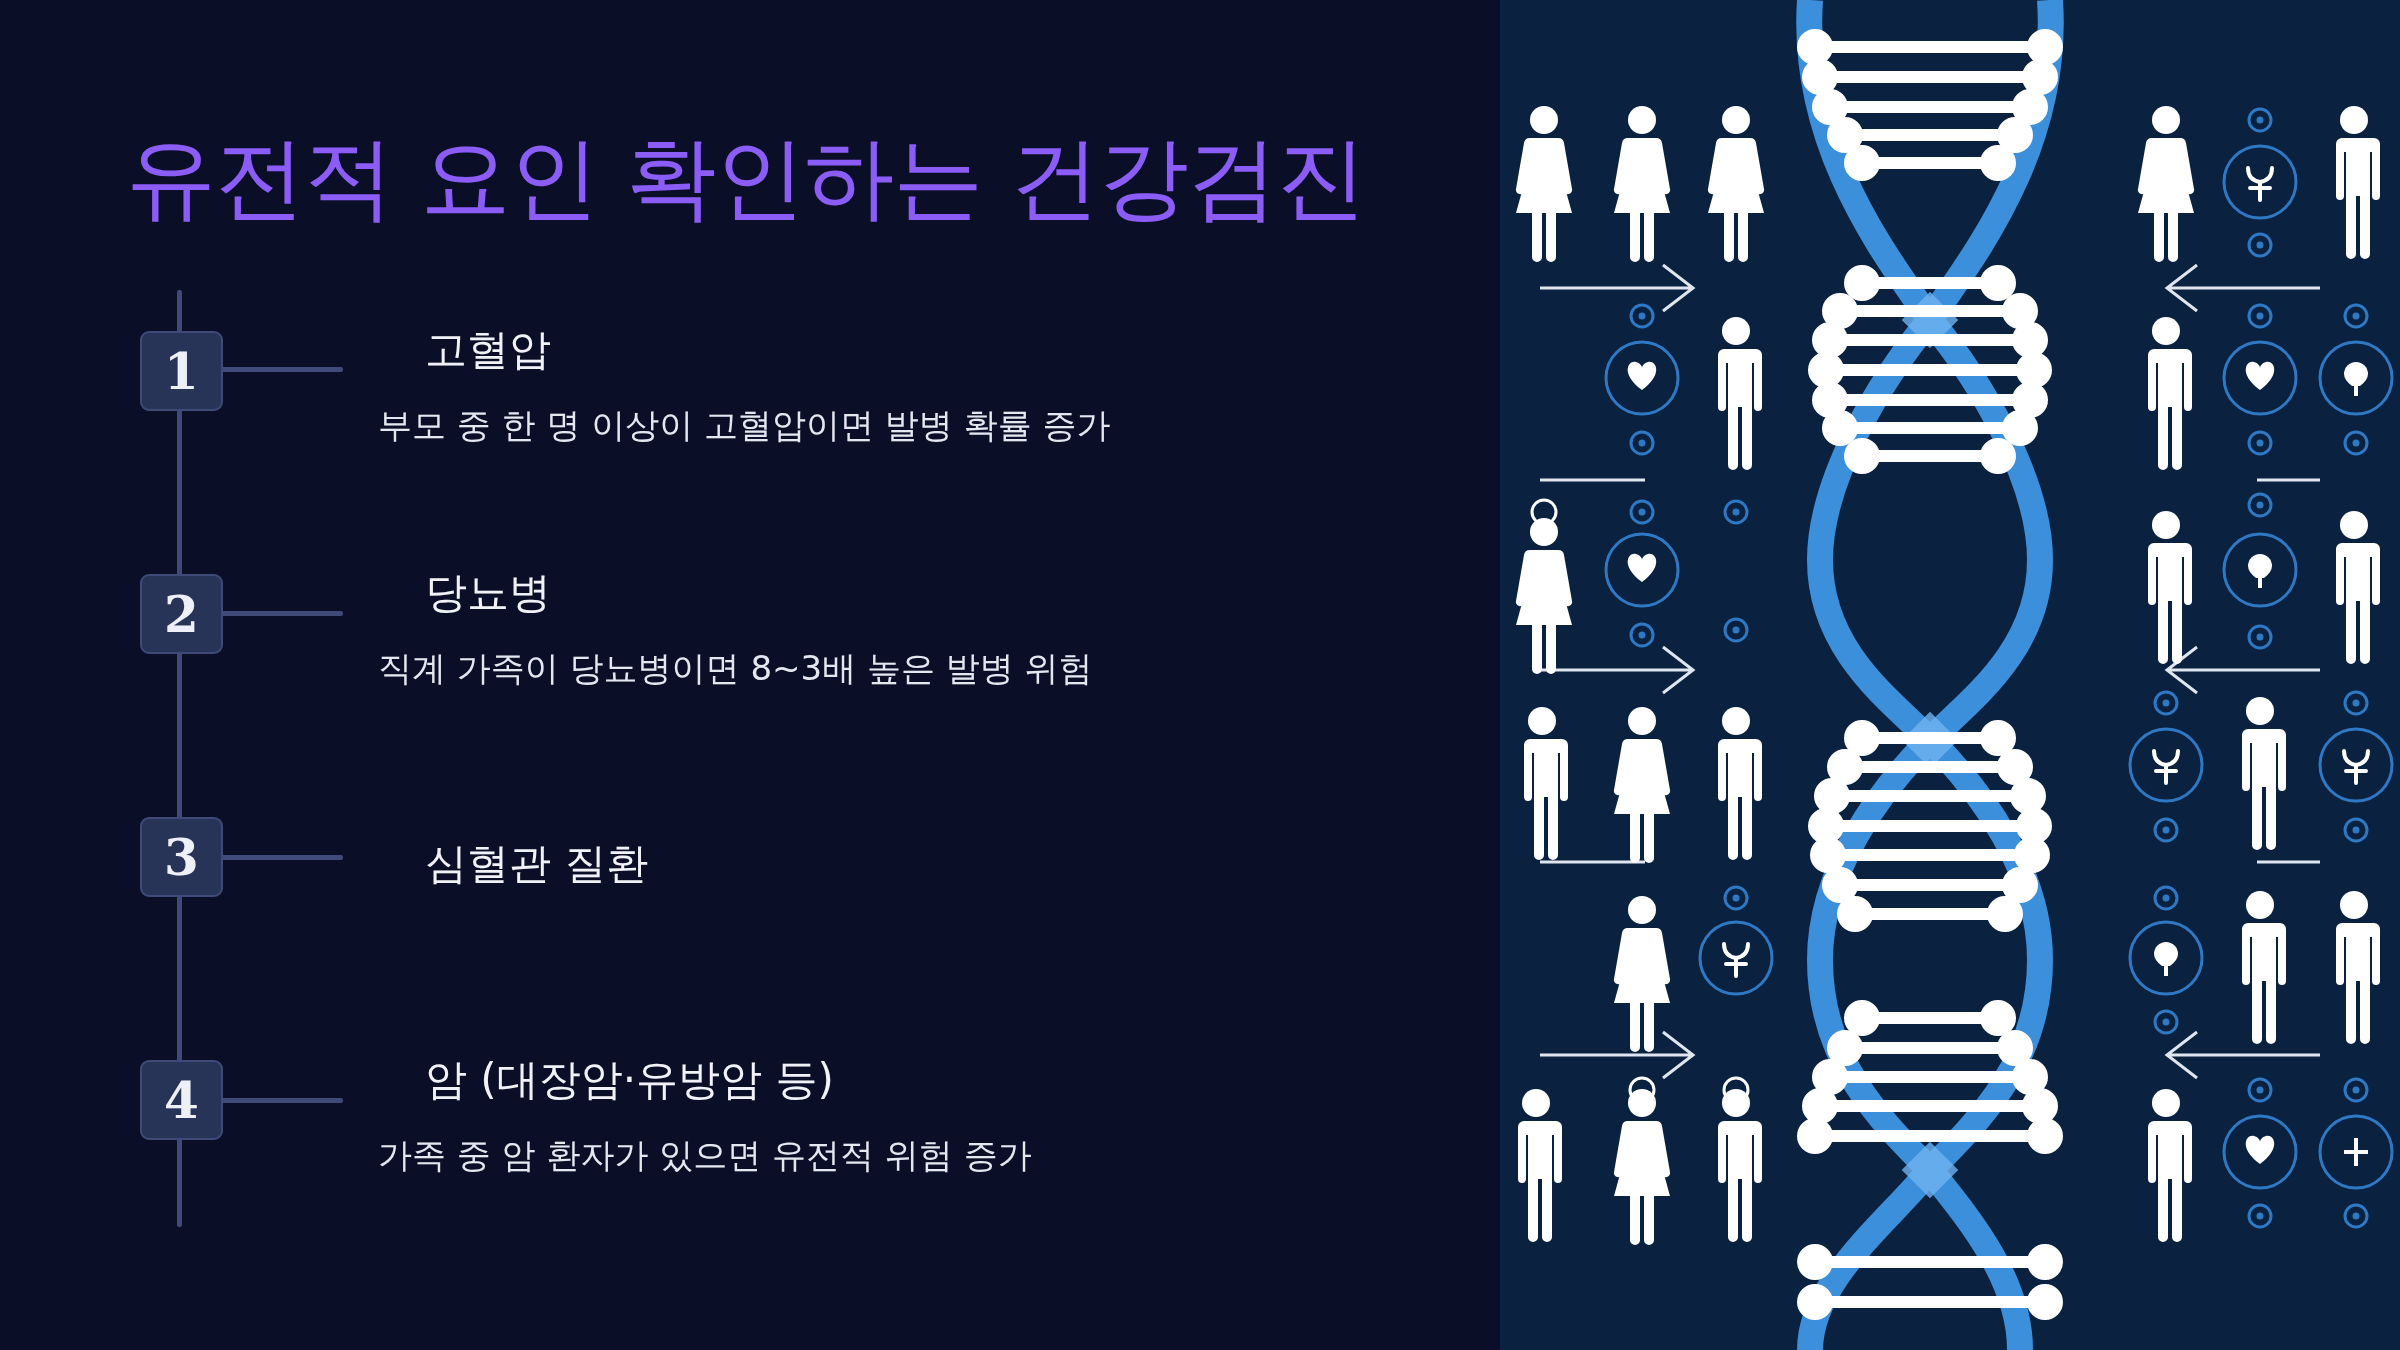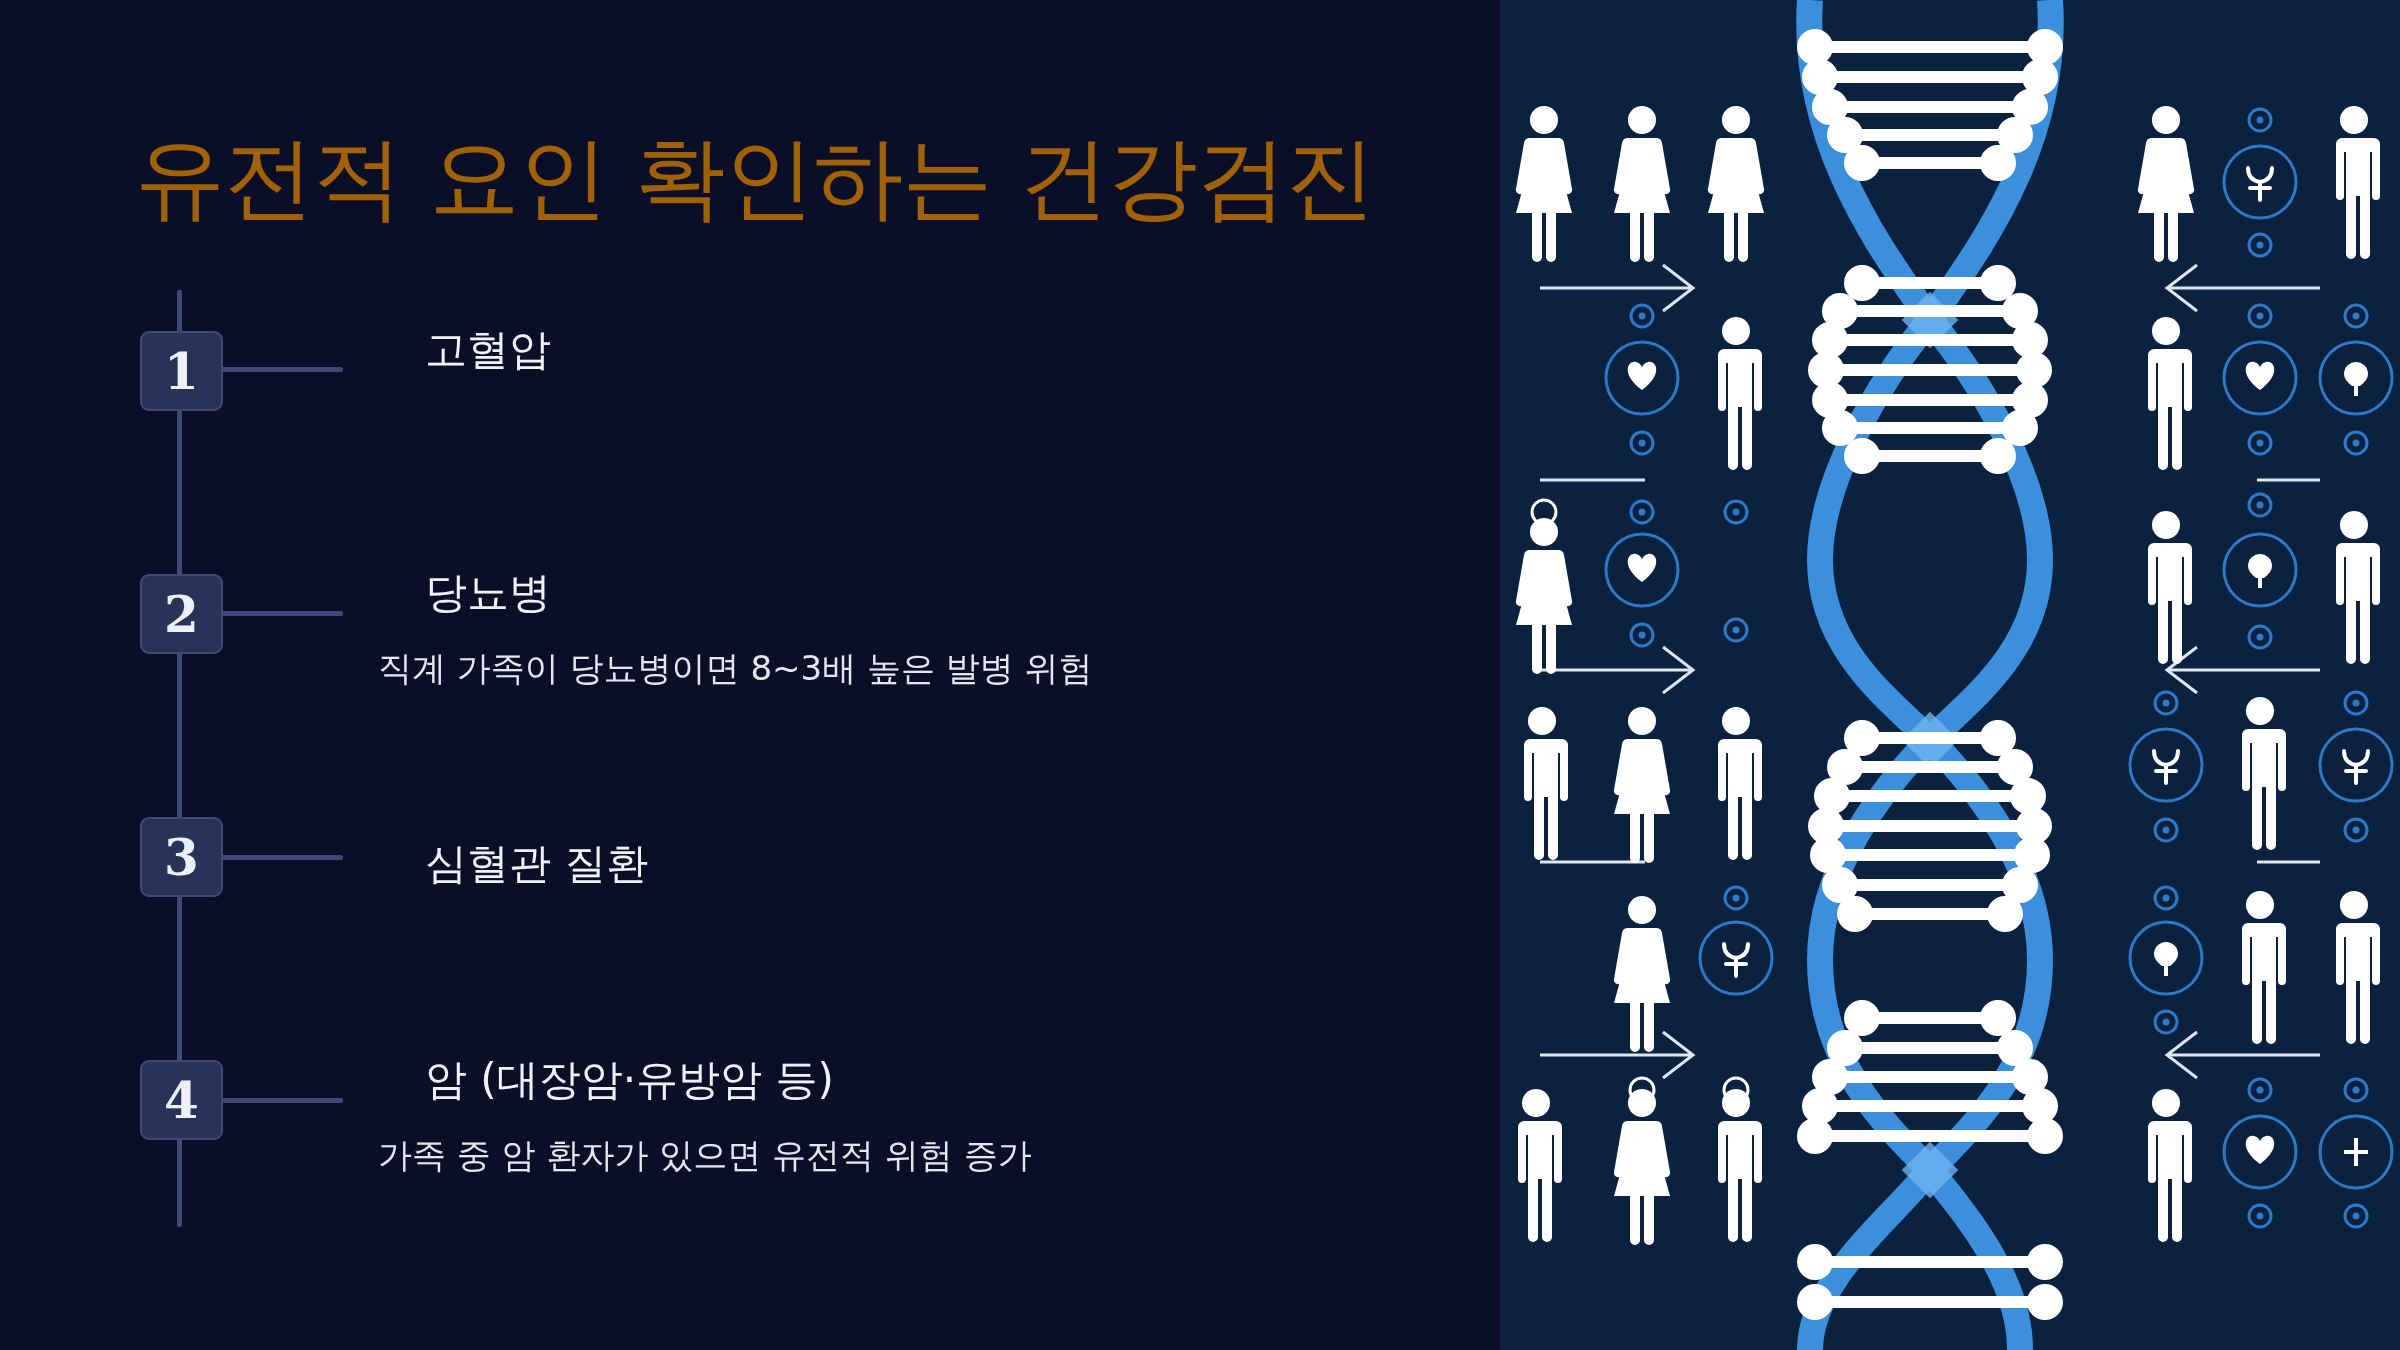--- a/index.html
+++ b/index.html
@@ -6,23 +6,23 @@
   body {
     width: 2400px; height: 1350px; overflow: hidden;
     background: #0a0f27;
     font-family: "DejaVu Sans", "Liberation Sans", sans-serif;
     color: #ffffff;
     position: relative;
   }
   .slide { position: absolute; left: 0; top: 0; width: 2400px; height: 1350px; }
   .left { position: absolute; left: 0; top: 0; width: 1500px; height: 1350px; background: #0a0f27; }
   .title {
-    position: absolute; left: 135px; top: 118px;
+    position: absolute; left: 126px; top: 118px;
     font-size: 90px; font-weight: 400; letter-spacing: -1px;
-    color: #a16207; white-space: nowrap;
+    color: #8b5cf6; white-space: nowrap;
   }
   .timeline-line {
     position: absolute; left: 177px; top: 290px; width: 5px; height: 937px;
     background: #404a78; border-radius: 2px;
   }
   .step { position: absolute; left: 0; width: 1500px; height: 200px; }
   .num-box {
     position: absolute; left: 140px; width: 79px; height: 76px;
     background: #283358; border: 2px solid #3f4a78; border-radius: 9px;
     display: flex; align-items: center; justify-content: center;
@@ -51,20 +51,21 @@
 <div class="slide">
   <div class="left">
     <div class="title">유전적 요인 확인하는 건강검진</div>
 
     <div class="timeline-line"></div>
 
     <div class="step" style="top:0">
       <div class="num-box" style="top:331px">1</div>
       <div class="connector" style="top:367px"></div>
       <div class="step-heading" style="top:322px">고혈압</div>
+      <div class="step-desc" style="top:403px">부모 중 한 명 이상이 고혈압이면 발병 확률 증가</div>
     </div>
 
     <div class="step" style="top:0">
       <div class="num-box" style="top:574px">2</div>
       <div class="connector" style="top:611px"></div>
       <div class="step-heading" style="top:565px">당뇨병</div>
       <div class="step-desc" style="top:646px">직계 가족이 당뇨병이면 8~3배 높은 발병 위험</div>
     </div>
 
     <div class="step" style="top:0">

